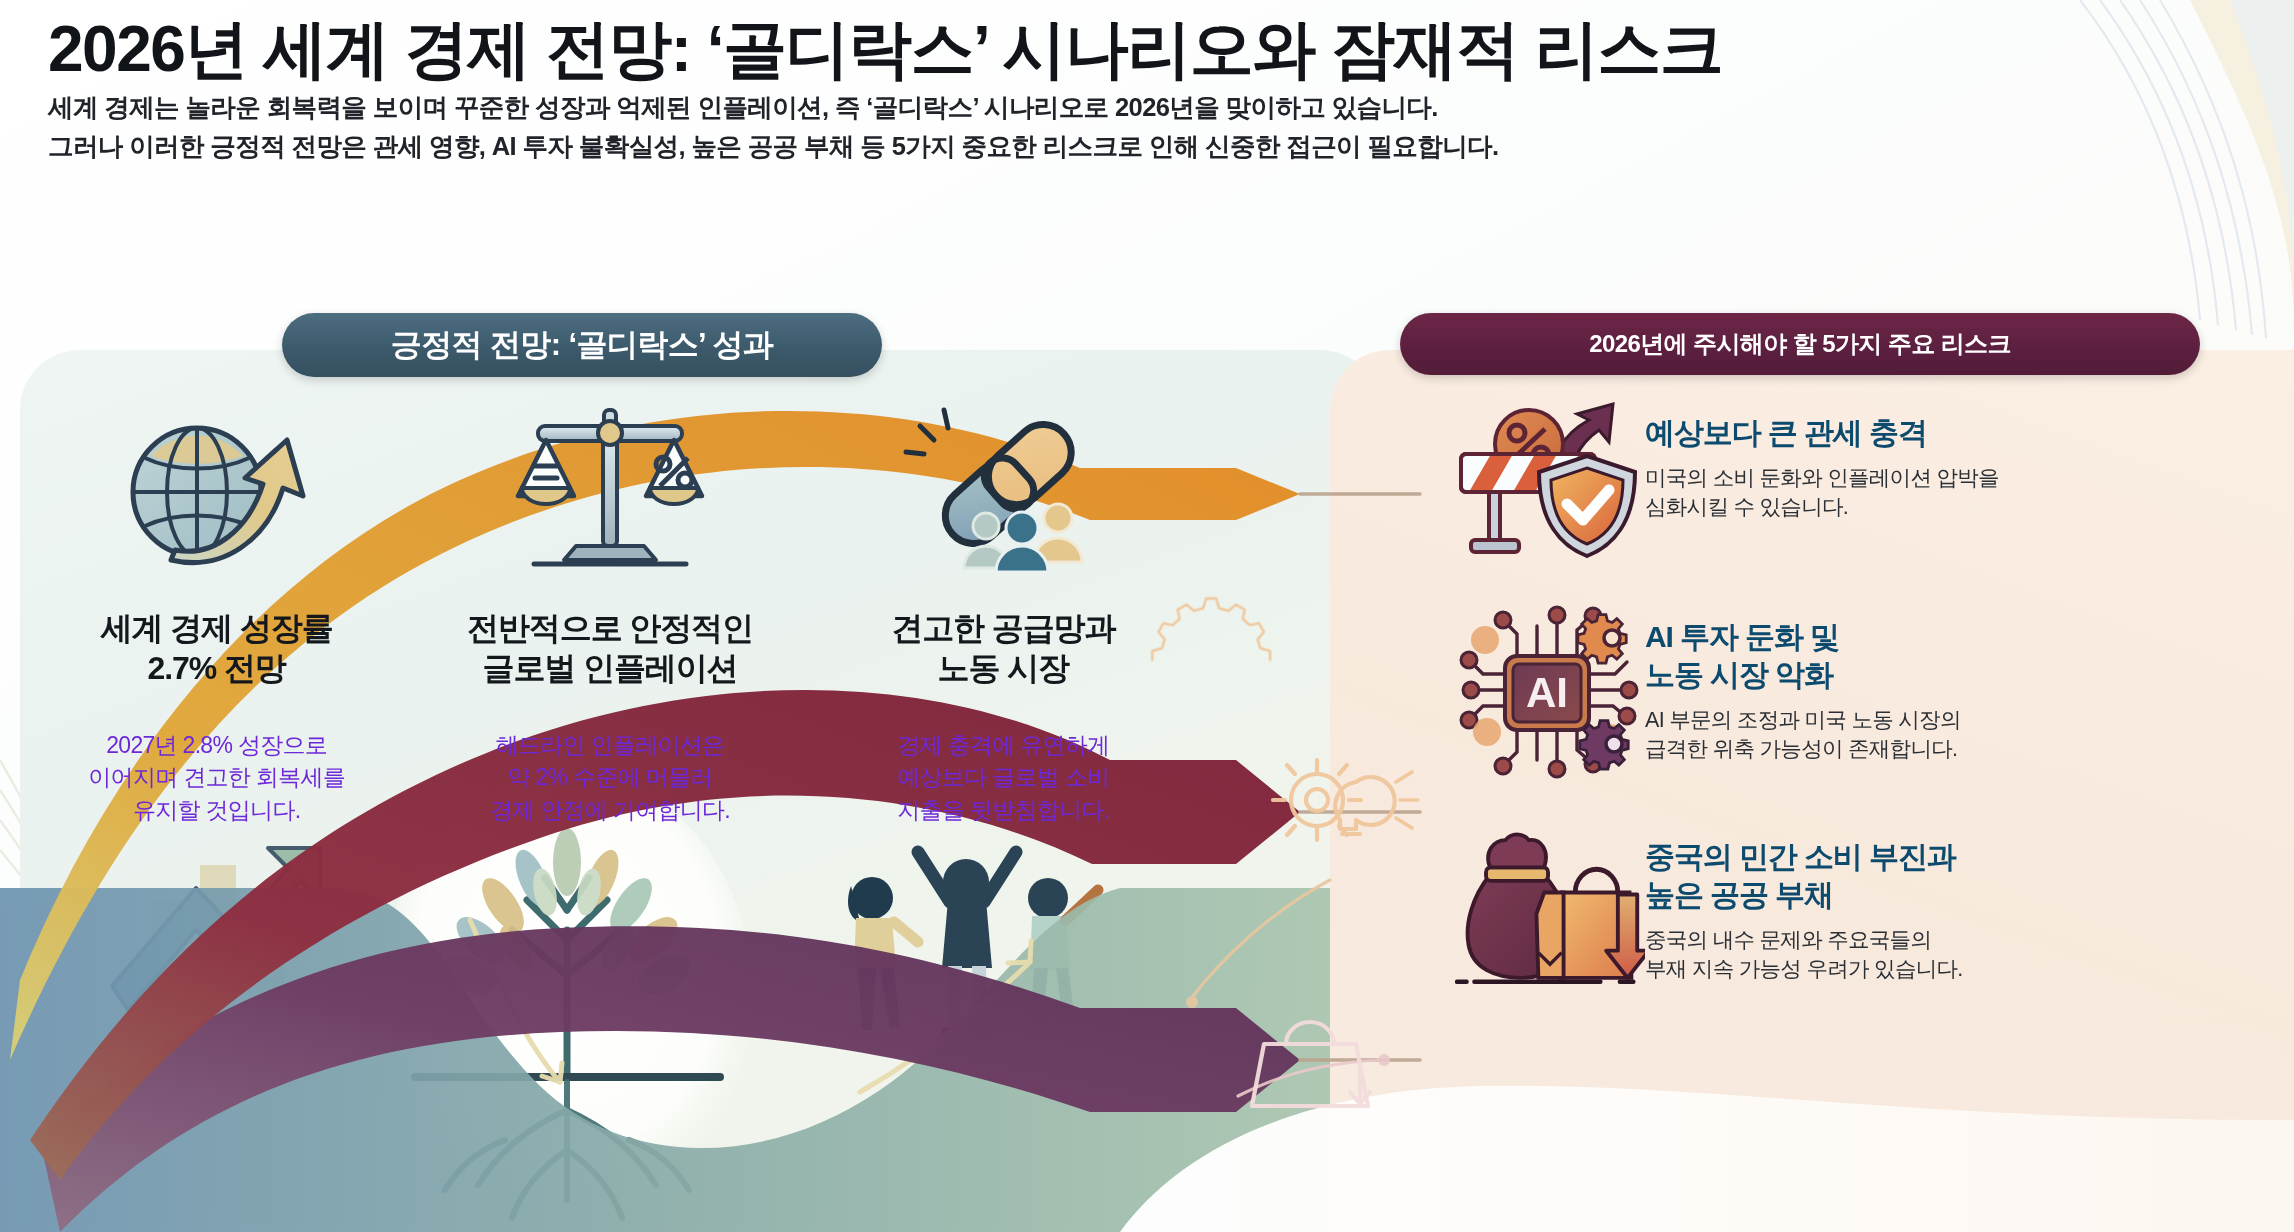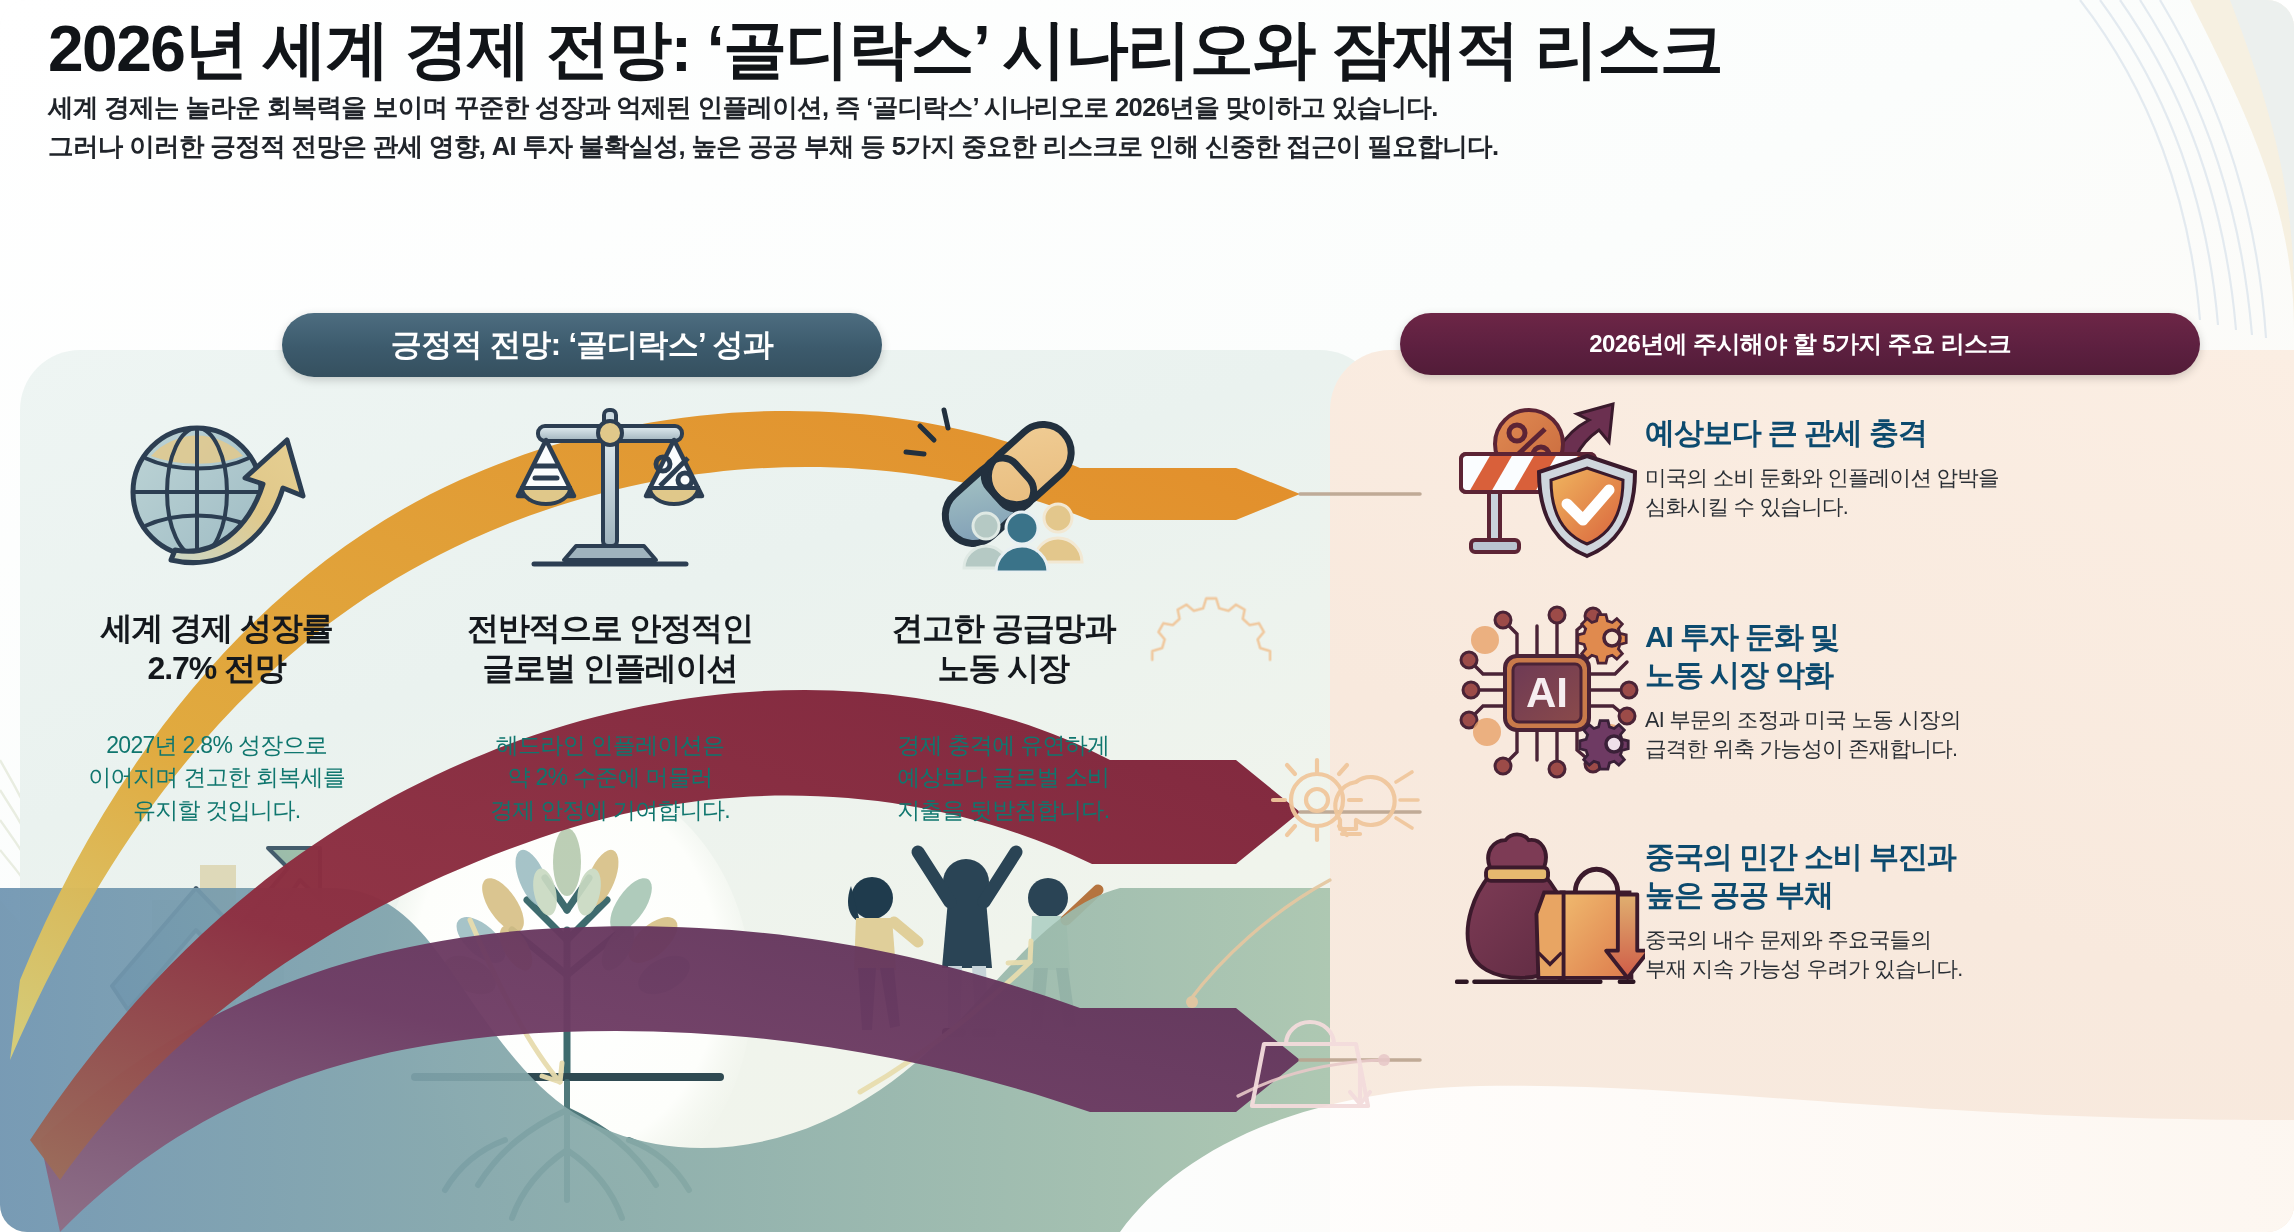--- a/index.html
+++ b/index.html
@@ -3,21 +3,21 @@
 <meta charset="utf-8">
 <title>2026 Global Economy Infographic</title>
 <style>
   html,body{margin:0;padding:0;}
   body{
     width:2294px;height:1232px;overflow:hidden;
     font-family:"Liberation Sans","DejaVu Sans",sans-serif;
     background:#ffffff;
     position:relative;
   }
-  #stage{position:relative;width:2294px;height:1232px;overflow:hidden;background:#fdfdfc;border-radius:27px;}
+  #stage{position:relative;width:2294px;height:1232px;overflow:hidden;background:#fdfdfc;}
 
   
   .bg-svg{position:absolute;inset:0;width:2294px;height:1232px;}
 
   
   .header{position:absolute;left:48px;top:10px;width:2180px;z-index:20;}
   .title{
     font-size:64px;font-weight:bold;color:#111418;letter-spacing:-1.5px;
     line-height:1.22;white-space:nowrap;
   }
@@ -61,21 +61,21 @@
   
   .lcards{position:absolute;left:20px;top:400px;width:1180px;height:420px;z-index:25;
           display:flex;}
   .lcard{flex:1;display:flex;flex-direction:column;align-items:center;padding:0 14px;gap:22px;}
   .lcard .icon-wrap{height:180px;display:flex;align-items:flex-end;justify-content:center;}
   .lcard h3{
     margin:14px 0 0;font-size:32px;font-weight:bold;color:#14181d;
     text-align:center;line-height:1.26;letter-spacing:-1.1px;
   }
   .lcard p{
-    margin:18px 0 0;font-size:23px;color:#0f766e;text-align:center;
+    margin:18px 0 0;font-size:23px;color:#6d28d9;text-align:center;
     line-height:1.42;letter-spacing:-0.7px;font-weight:500;
   }
 
   
   .rrows{position:absolute;left:1455px;top:400px;width:830px;z-index:25;}
   .rrow{display:flex;align-items:flex-start;margin-bottom:44px;}
   .rrow .ricon{width:190px;flex:0 0 190px;display:flex;align-items:center;justify-content:center;}
   .rrow .rtxt{flex:1;padding-top:14px;}
   .rrow h3{
     margin:0;font-size:30px;font-weight:bold;color:#0c4a6e;

